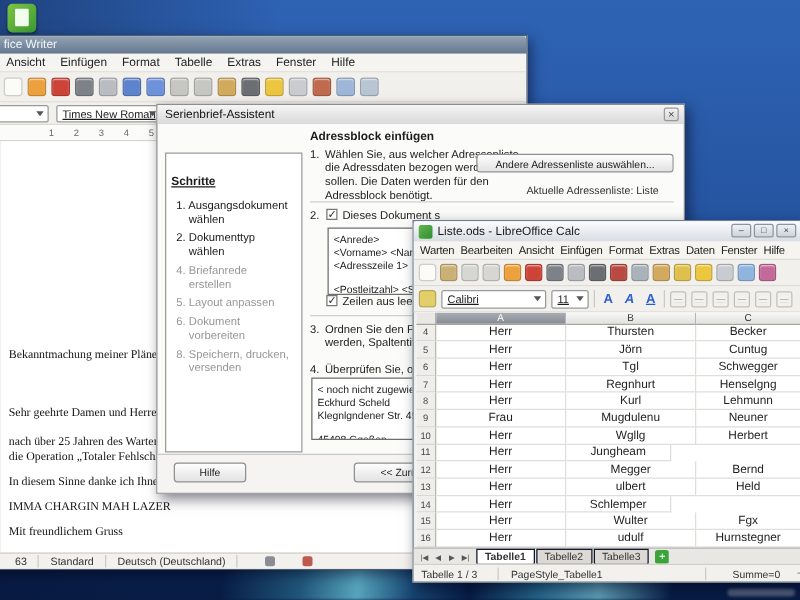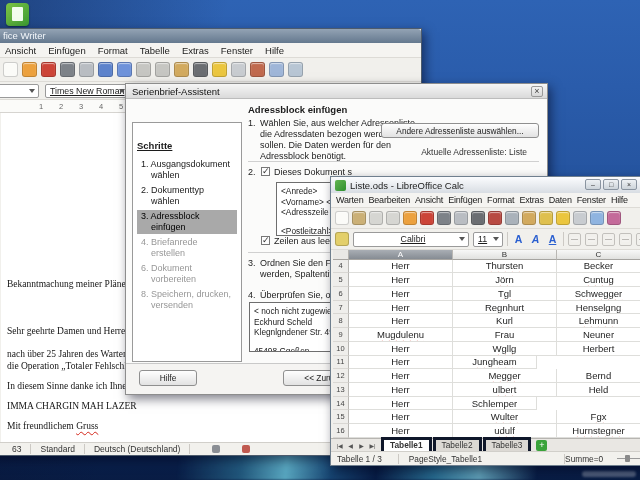--- a/index.html
+++ b/index.html
@@ -41,21 +41,21 @@
     border-left:3px solid transparent;border-right:3px solid transparent;border-top:4px solid #555;}
   .w-ruler{height:13px;background:#fbfbf9;border-bottom:1px solid #d6d4d0;position:relative;}
   .rn{position:absolute;top:2px;font-size:7.5px;color:#666;}
   .rn:nth-child(1){left:98px;} .rn:nth-child(2){left:118px;} .rn:nth-child(3){left:138px;}
   .rn:nth-child(4){left:158px;} .rn:nth-child(5){left:178px;}
   .w-doc{position:absolute;left:60px;right:12px;top:84px;bottom:13px;background:#fff;overflow:hidden;}
   .dline{position:absolute;left:6px;font-family:"Liberation Serif",serif;font-size:9.5px;color:#141414;white-space:nowrap;}
   .dline:nth-child(1){top:166px;} .dline:nth-child(2){top:213px;} .dline:nth-child(3){top:236px;}
   .dline:nth-child(4){top:248px;} .dline:nth-child(5){top:268px;} .dline:nth-child(6){top:288px;}
   .dline:nth-child(7){top:308px;}
-  .sq{text-decoration:underline;text-decoration-style:wavy;text-decoration-color:#d4281c;
+  .sq{text-decoration-style:wavy;text-decoration-color:#d4281c;
     text-decoration-thickness:1px;text-underline-offset:2px;}
   .w-status{position:absolute;left:0;right:0;bottom:0;height:13px;background:#f2f1ed;border-top:1px solid #d1cfca;
     display:flex;align-items:center;padding-left:62px;}
   .seg{font-size:8.5px;color:#333;padding:0 9px;border-right:1px solid #ccc9c4;white-space:nowrap;}
   .sbi{display:inline-block;width:8px;height:8px;border-radius:2px;margin-left:22px;}
   .b1{background:#8a8e94;} .b2{background:#c05a50;}
 
   
   .wizard{left:125px;top:83px;width:423px;height:312px;z-index:2;background:#fbfbfa;border:1px solid #8d8d8d;}
   .z-title{height:15px;background:linear-gradient(#f6f6f6,#dadada);border-bottom:1px solid #bcbcbc;
@@ -84,21 +84,21 @@
   .zbtn{position:absolute;background:linear-gradient(#fefefe,#e2e2e2);border:1px solid #8f8f8f;border-radius:3px;
     font-family:"Liberation Sans",sans-serif;font-size:8.3px;color:#222;white-space:nowrap;overflow:hidden;}
   .addr{right:0;top:19px;width:158px;height:15px;}
   .z-cur{position:absolute;right:12px;top:43px;font-size:8.5px;color:#333;}
   .z-hr{position:absolute;left:0;right:0;border-top:1px solid #d0d0d0;}
   .h1{top:57px;} .h2{top:148px;}
   .cbx{width:9px;height:9px;border:1px solid #777;background:#fdfdfd;display:inline-block;position:relative;
     margin:0 4px 0 1px;flex:none;}
   .cbx::after{content:"✓";position:absolute;left:0px;top:-2px;font-size:9px;color:#333;}
   .z-prev{position:absolute;background:#fff;border:1px solid #6e6e6e;padding:3px 4px;overflow:hidden;}
-  .p1{left:28px;top:78px;width:104px;height:54px;}
+  .p1{left:14px;top:78px;width:104px;height:54px;}
   .p2{left:1px;top:198px;width:100px;height:50px;}
   .pl{font-size:8.3px;line-height:10.5px;white-space:nowrap;color:#222;}
   .pl:nth-child(4){margin-top:8px;}
   .z-footer{position:absolute;left:0;right:0;bottom:0;height:31px;border-top:1px solid #c9c9c9;background:#f5f4f2;}
   .help{left:13px;top:6px;width:58px;height:16px;position:absolute;}
   .back{left:157px;top:6px;width:80px;height:16px;position:absolute;}
 
   
   .calc{left:330px;top:176px;width:316px;height:290px;z-index:3;background:#f1f0ec;border:1px solid #6f7f8e;}
   .c-title{height:16px;background:linear-gradient(#fbfcfe,#d8dde3);border-radius:3px 0 0 0;
@@ -113,21 +113,21 @@
     border-bottom:1px solid #dddbd6;}
   .c-menu .mi{font-size:9px;letter-spacing:-.2px;}
   .c-tools{height:21px;display:flex;align-items:center;gap:3px;padding-left:4px;background:#f1f0ec;
     border-bottom:1px solid #dddbd6;}
   .c-tools .tbi{width:14px;height:14px;}
   .c-format{height:21px;display:flex;align-items:center;gap:4px;padding-left:4px;background:#f1f0ec;
     border-bottom:1px solid #dddbd6;position:relative;}
   .cf-style{width:14px;height:14px;border-radius:3px;border:1px solid rgba(0,0,0,.2);background:#e3cf6a;flex:none;}
   .combo2{position:relative;height:15px;background:#fff;border:1px solid #9a9a9a;border-radius:2px;
     display:flex;align-items:center;padding-left:4px;overflow:hidden;flex:none;}
-  .cfont{width:116px;justify-content:center;} .csize{width:30px;}
+  .cfont{width:84px;} .csize{width:30px;}
   .combo2 .cv{font-size:8.8px;}
   .fmt{width:13px;text-align:center;font-size:10.5px;color:#2a5fd0;font-weight:bold;flex:none;}
   .fi{font-style:italic;} .fu{text-decoration:underline;}
   .vsep{width:1px;height:14px;background:#ccc9c4;flex:none;}
   .alg{width:13px;height:13px;border:1px solid #b3b1ad;border-radius:2px;background:
     repeating-linear-gradient(#f4f3f0 0 2px,#a9a7a3 2px 3px) content-box #f4f3f0;
     padding:3px 2px;flex:none;opacity:.75;}
   .c-grid{position:absolute;left:2px;right:0;top:73px;height:188px;background:#fff;overflow:hidden;}
   .g-head{display:flex;height:9.5px;}
   .g-corner{width:16px;background:#e9e8e5;border-right:1px solid #b4b2ae;border-bottom:1px solid #a6a4a0;flex:none;}
@@ -139,32 +139,32 @@
   .g-rh{width:16px;background:#efeeeb;border-right:1px solid #b9b7b3;border-bottom:1px solid #d9d7d3;
     font-size:7.5px;color:#444;display:flex;align-items:center;justify-content:center;flex:none;}
   .g-cell{border-right:1px solid #dededb;border-bottom:1px solid #dededb;font-size:9.5px;color:#1e1e1e;
     display:flex;align-items:center;justify-content:center;flex:none;overflow:hidden;}
   .ga{width:104px;} .gb{width:104px;} .gc{width:84px;}
   .c-sheets{position:absolute;left:0;right:0;top:261px;height:14px;background:#e9e7e3;border-top:1px solid #b7b5b1;
     display:flex;align-items:center;padding-left:3px;}
   .nav{display:flex;}
   .nv{width:11px;font-size:6px;color:#555;text-align:center;}
   .tabs{display:flex;margin-left:3px;}
-  .tab{font-size:8.3px;color:#333;background:#dcd9d4;border:3px solid #0f172a;padding:0 6px;line-height:11px;
+  .tab{font-size:8.3px;color:#333;background:#dcd9d4;border:1px solid #0f172a;padding:0 6px;line-height:11px;
     border-radius:0 0 2px 2px;margin-right:1px;}
   .tab.active{background:#fff;font-weight:bold;}
   .addsheet{width:11px;height:11px;background:#3aa33a;color:#fff;border-radius:2px;font-size:9px;line-height:10px;
     text-align:center;margin-left:4px;}
   .c-status{position:absolute;left:0;right:0;bottom:0;height:14px;background:#f2f1ed;border-top:1px solid #d1cfca;
     display:flex;align-items:center;}
   .cs{font-size:8.3px;color:#333;white-space:nowrap;}
   .cs1{margin-left:6px;} .cs2{margin-left:16px;padding-left:10px;border-left:1px solid #ccc9c4;}
   .csi{display:inline-block;width:8px;height:8px;border-radius:2px;background:#9a9e a4;}
   .i1c{margin-left:44px;background:#8a8e94;} .i2c{margin-left:8px;background:#b8bcc2;}
-  .cs3{margin-left:30px;padding-left:0;border-left:1px solid #ccc9c4;}
+  .cs3{margin-left:30px;padding-left:21px;border-left:1px solid #ccc9c4;}
   .zoomline{position:relative;width:46px;height:1px;background:#9a9a9a;margin-left:14px;align-self:center;flex:none;}
   .zh{position:absolute;left:8px;top:-3px;width:5px;height:7px;background:#8a8a8a;border-radius:1px;}
 </style>
 </head>
 <body>
 
 <div class="stage">
   <div class="streaks"></div>
   <div class="watermark"></div>
   <div class="deskicon">
@@ -246,22 +246,22 @@
     <div class="z-title">
       <span>Serienbrief-Assistent</span>
       <span class="z-close">×</span>
     </div>
     <div class="z-steps">
       <div class="z-steps-h">Schritte</div>
       <div>
 
       <div class="step done">1. Ausgangsdokument wählen</div>
           <div class="step done">2. Dokumenttyp wählen</div>
-          <div class="step active">3. Adressblock einfügen</div>
           <div class="step next">4. Briefanrede erstellen</div>
+          <div class="step next">5. Layout anpassen</div>
           <div class="step next">6. Dokument vorbereiten</div>
           <div class="step next">8. Speichern, drucken, versenden</div>
         </div>
     </div>
     <div class="z-main">
       <div class="z-h">Adressblock einfügen</div>
       <div class="z-item i1">
         <span class="num">1.</span>
         <span class="z-text w1">Wählen Sie, aus welcher Adressenliste die Adressdaten bezogen werden sollen. Die Daten werden für den Adressblock benötigt.</span>
       </div>
@@ -418,22 +418,22 @@
         </div>
           <div class="g-row">
           <div class="g-rh">8</div>
           <div class="g-cell ga">Herr</div>
           <div class="g-cell gb sq">Kurl</div>
           <div class="g-cell gc sq">Lehmunn</div>
 
         </div>
           <div class="g-row">
           <div class="g-rh">9</div>
+          <div class="g-cell ga">Frau</div>
           <div class="g-cell gb sq">Mugdulenu</div>
-          <div class="g-cell ga">Frau</div>
           <div class="g-cell gc">Neuner</div>
 
         </div>
           <div class="g-row">
           <div class="g-rh">10</div>
           <div class="g-cell ga">Herr</div>
           <div class="g-cell gb sq">Wgllg</div>
           <div class="g-cell gc">Herbert</div>
 
         </div>

